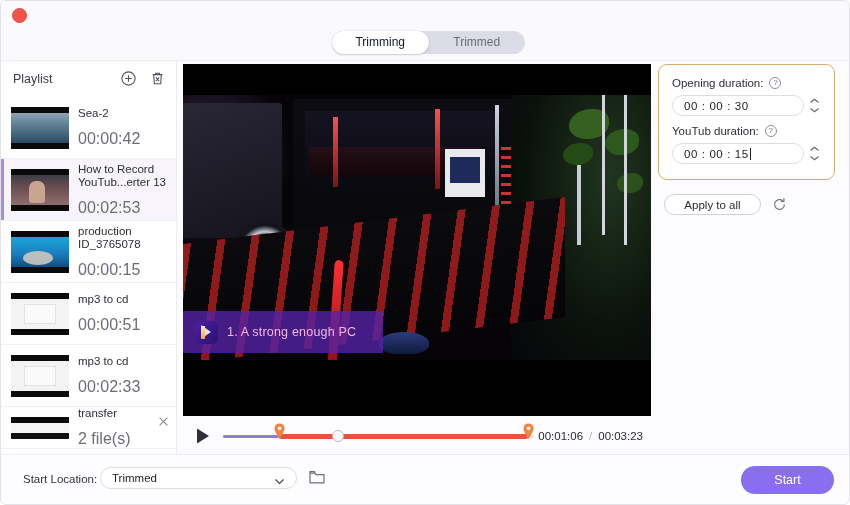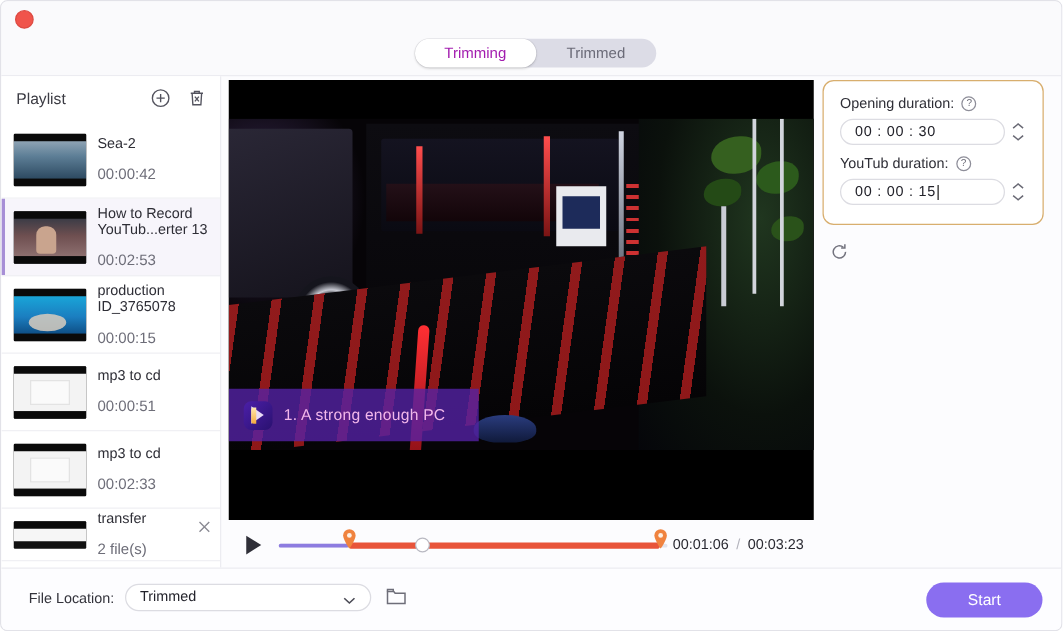--- a/index.html
+++ b/index.html
@@ -34,21 +34,21 @@
     background:#dcdce6;border-radius:12px;
     display:flex;align-items:center;
     box-sizing:border-box;
   }
   .seg{
     flex:1;height:23px;line-height:23px;text-align:center;
     font-size:12px;color:#6b6b78;border-radius:12px;
     box-sizing:border-box;
   }
   .seg.active{
-    background:#ffffff;color:#a21caf;
+    background:#ffffff;color:#0f172a;
     box-shadow:0 0 0 .5px rgba(0,0,0,.07),0 1px 2px rgba(0,0,0,.16);
   }
 
   
   .body{
     position:absolute;left:0;top:59px;width:100%;height:396px;
     background:#fcfcfe;
     border-top:1px solid #ececf1;
     box-sizing:border-box;
   }
@@ -94,21 +94,21 @@
   .th-prod{background:linear-gradient(180deg,#19a5d8 0%,#1b7ec0 55%,#0e4f86 100%);}
   .th-prod:after{content:"";position:absolute;left:12px;top:14px;width:30px;height:14px;border-radius:50%;background:#d8cdbe;opacity:.85;}
   .th-doc{background:#f3f3f3;}
   .th-doc:after{content:"";position:absolute;left:13px;top:5px;right:13px;bottom:5px;border:1px solid #e3e3e3;background:#fafafa;}
   .th-flat{background:#f6f6f6;}
   .pl-meta{min-width:0;flex:1;}
   .pl-name{
     font-size:11.5px;color:#2e2e36;line-height:13.5px;
     overflow:hidden;
   }
-  .pl-time{font-size:12px;color:#6d6d78;margin-top:9px;}
+  .pl-time{font-size:16px;color:#6d6d78;margin-top:9px;}
   .pl-item.small .thumb{height:22px;}
   .pl-item.small{height:42px;}
   .pl-close{
     position:absolute;right:7px;top:9px;width:11px;height:11px;color:#8a8a93;
   }
   .pl-close svg{display:block;}
 
   
   .preview{
     position:absolute;left:180px;top:0;right:194px;height:396px;
@@ -482,33 +482,34 @@
               </svg>
             <svg viewBox="0 0 11 6" width="11" height="6" fill="none" stroke="currentColor" stroke-width="1.2">
                 <path d="M1.5 1.5 L5.5 4.8 L9.5 1.5"></path>
               </svg>
           </span>
         </div>
 
       </div>
 
       <div class="applyrow">
+        <span class="apply-btn">Apply to all</span>
         <span class="reset-icon">
           <svg viewBox="0 0 15 15" width="15" height="15" fill="none" stroke="currentColor" stroke-width="1.2">
             <path d="M12.4 7.5a4.9 4.9 0 1 1-1.7-3.7"></path>
             <path d="M11.9 1.3v3h-3"></path>
           </svg>
         </span>
       </div>
     </div>
 
   </div>
 
   <div class="footer">
-    <span class="file-label">File Location:</span>
+    <span class="file-label">Start Location:</span>
     <span class="select">
       <span>Trimmed</span>
       <span class="chev">
         <svg viewBox="0 0 11 7" width="11" height="7" fill="none" stroke="currentColor" stroke-width="1.3">
             <path d="M1.4 1.6 L5.5 5.4 L9.6 1.6"></path>
           </svg>
       </span>
     </span>
     <span class="folder">
       <svg viewBox="0 0 18 18" width="18" height="18" fill="none" stroke="currentColor" stroke-width="1.2">

